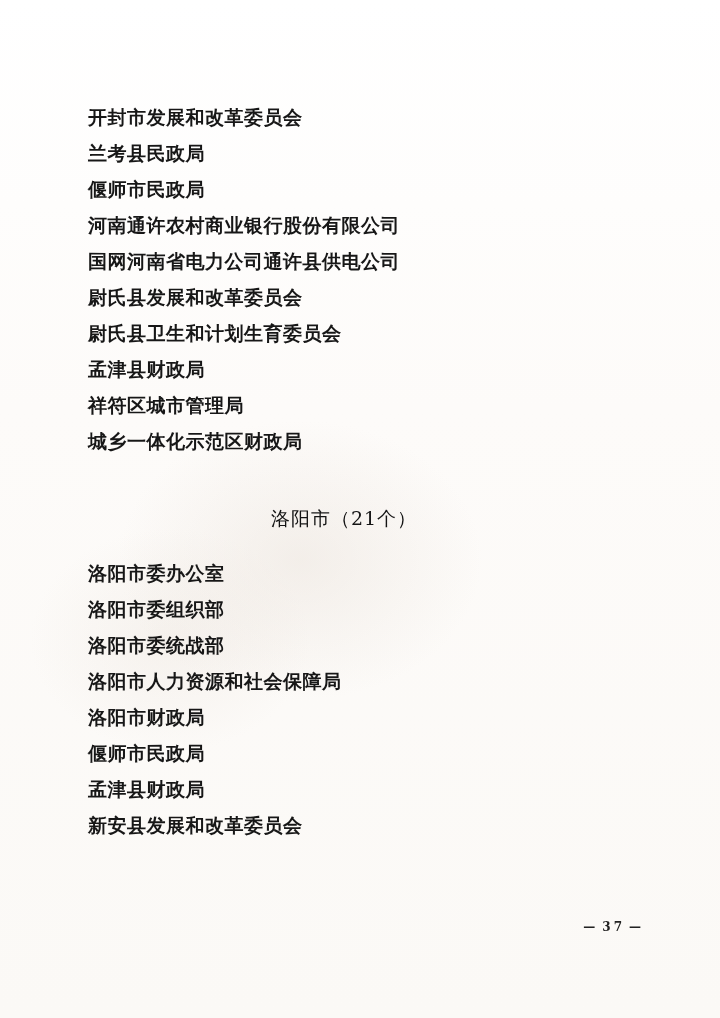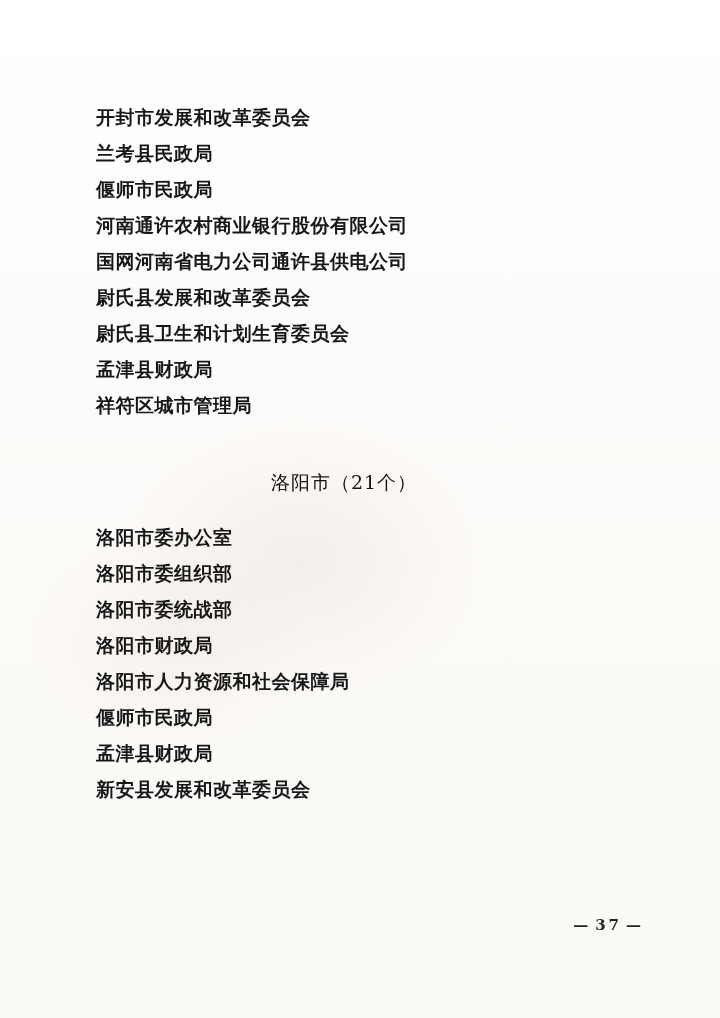--- a/index.html
+++ b/index.html
@@ -33,42 +33,42 @@
   .content {
     position: absolute;
     left: 88px;
     top: 108px;
     width: 552px;
   }
   .doc-line {
     font-size: 19px;
     line-height: 1.0;
     letter-spacing: 0.5px;
-    margin: 0 0 17px 8px;
+    margin: 0 0 17px 0;
     white-space: nowrap;
     color: #171717;
     font-weight: 600;
   }
   .section-gap {
     height: 38px;
   }
   .section-title {
     text-align: center;
     font-size: 19px;
     letter-spacing: 1px;
     font-weight: 400;
     color: #141414;
     margin: 0 0 32px 0;
     padding-right: 40px;
   }
   .page-number {
     position: absolute;
     right: 72px;
     bottom: 84px;
-    font-size: 15px;
+    font-size: 12px;
     letter-spacing: 3px;
     color: #222;
     font-weight: 600;
   }
   .pn-dash {
     display: inline-block;
     padding: 0 4px;
   }
 </style>
 </head>
@@ -81,30 +81,31 @@
 
     <p class="doc-line">开封市发展和改革委员会</p>
     <p class="doc-line">兰考县民政局</p>
     <p class="doc-line">偃师市民政局</p>
     <p class="doc-line">河南通许农村商业银行股份有限公司</p>
     <p class="doc-line">国网河南省电力公司通许县供电公司</p>
     <p class="doc-line">尉氏县发展和改革委员会</p>
     <p class="doc-line">尉氏县卫生和计划生育委员会</p>
     <p class="doc-line">孟津县财政局</p>
     <p class="doc-line">祥符区城市管理局</p>
+    <p class="doc-line">城乡一体化示范区财政局</p>
 
     <div class="section-gap"></div>
 
     <h2 class="section-title">洛阳市（21个）</h2>
 
     <p class="doc-line">洛阳市委办公室</p>
     <p class="doc-line">洛阳市委组织部</p>
     <p class="doc-line">洛阳市委统战部</p>
+    <p class="doc-line">洛阳市人力资源和社会保障局</p>
     <p class="doc-line">洛阳市财政局</p>
-    <p class="doc-line">洛阳市人力资源和社会保障局</p>
     <p class="doc-line">偃师市民政局</p>
     <p class="doc-line">孟津县财政局</p>
     <p class="doc-line">新安县发展和改革委员会</p>
 
   </div>
 
   <div class="page-number">
     <span class="pn-dash">—</span><span>37</span><span class="pn-dash">—</span>
   </div>
 </div>

